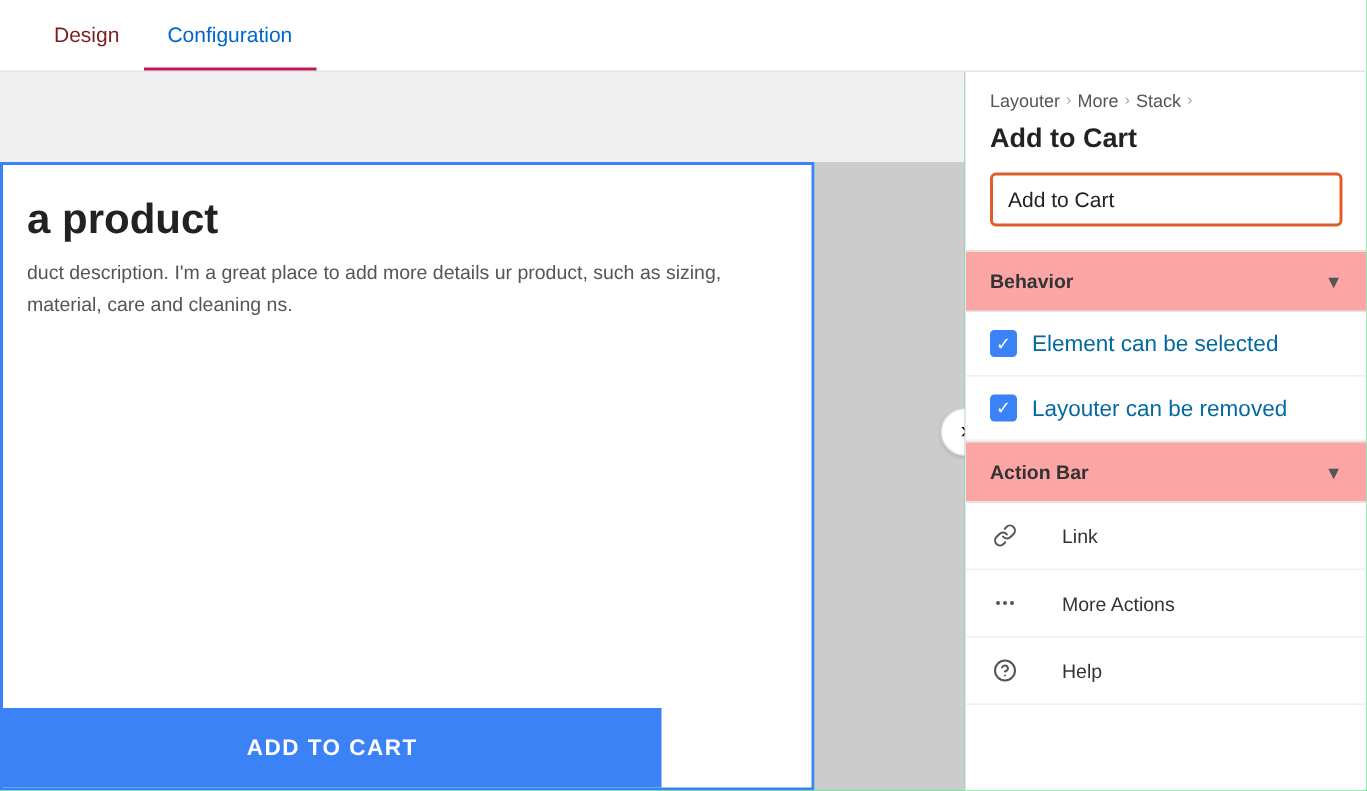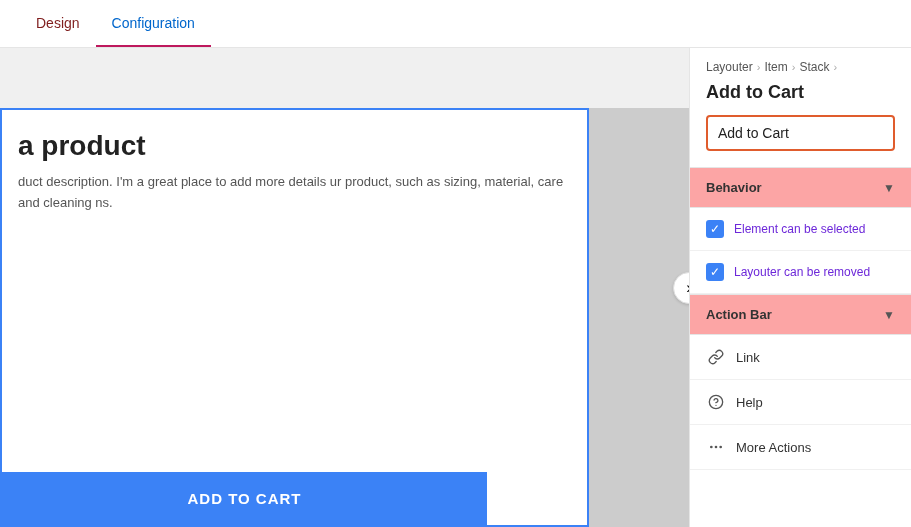--- a/index.html
+++ b/index.html
@@ -122,21 +122,21 @@
       position: absolute;
       top: 60px;
       right: 0;
       width: 100px;
       bottom: 0;
       background: #ccc;
     }
 
     
     .config-panel {
-      width: 222px;
+      width: 268px;
       border-left: 1px solid #e5e5e5;
       background: #fff;
       display: flex;
       flex-direction: column;
       overflow-y: auto;
       flex-shrink: 0;
     }
 
     
     .breadcrumb {
@@ -219,30 +219,30 @@
       display: flex;
       align-items: center;
       justify-content: center;
       flex-shrink: 0;
     }
     .checkbox-check {
       color: #fff;
       font-size: 12px;
     }
     .checkbox-label {
-      font-size: 12px;
-      color: #6d28d9;
+      font-size: 15px;
+      color: #0369a1;
     }
 
     
     .action-item {
       display: flex;
       align-items: center;
       padding: 12px 16px;
-      gap: 10px;
+      gap: 28px;
       border-bottom: 1px solid #f0f0f0;
       cursor: pointer;
     }
     .action-icon {
       width: 20px;
       height: 20px;
       display: flex;
       align-items: center;
       justify-content: center;
       color: #555;
@@ -288,21 +288,21 @@
     <div class="collapse-btn">
       <span>›</span>
     </div>
   </div>
 
   <div class="config-panel">
 
     <div class="breadcrumb">
       <span class="breadcrumb-item">Layouter</span>
       <span class="breadcrumb-sep">›</span>
-      <span class="breadcrumb-item">Item</span>
+      <span class="breadcrumb-item">More</span>
       <span class="breadcrumb-sep">›</span>
       <span class="breadcrumb-item">Stack</span>
       <span class="breadcrumb-sep">›</span>
     </div>
 
     <div class="panel-title">Add to Cart</div>
 
     <input class="element-name-input" type="text" value="Add to Cart" style="">
 
     <div class="section-header">
@@ -330,38 +330,38 @@
     </div>
 
     <div class="action-item">
       <div class="action-icon">
         <svg width="16" height="16" viewBox="0 0 24 24" fill="none" stroke="#555" stroke-width="2" stroke-linecap="round" stroke-linejoin="round">
           <path d="M10 13a5 5 0 0 0 7.54.54l3-3a5 5 0 0 0-7.07-7.07l-1.72 1.71"></path>
           <path d="M14 11a5 5 0 0 0-7.54-.54l-3 3a5 5 0 0 0 7.07 7.07l1.71-1.71"></path>
         </svg>
       </div>
       <span class="action-label">Link</span>
+    </div>
+
+    <div class="action-item">
+      <div class="action-icon">
+        <svg width="16" height="16" viewBox="0 0 24 24" fill="#555">
+          <circle cx="5" cy="12" r="2"></circle>
+          <circle cx="12" cy="12" r="2"></circle>
+          <circle cx="19" cy="12" r="2"></circle>
+        </svg>
+      </div>
+      <span class="action-label">More Actions</span>
     </div>
 
     <div class="action-item">
       <div class="action-icon">
         <svg width="16" height="16" viewBox="0 0 24 24" fill="none" stroke="#555" stroke-width="2" stroke-linecap="round" stroke-linejoin="round">
           <circle cx="12" cy="12" r="10"></circle>
           <path d="M9.09 9a3 3 0 0 1 5.83 1c0 2-3 3-3 3"></path>
           <line x1="12" y1="17" x2="12.01" y2="17"></line>
         </svg>
       </div>
       <span class="action-label">Help</span>
     </div>
 
-    <div class="action-item">
-      <div class="action-icon">
-        <svg width="16" height="16" viewBox="0 0 24 24" fill="#555">
-          <circle cx="5" cy="12" r="2"></circle>
-          <circle cx="12" cy="12" r="2"></circle>
-          <circle cx="19" cy="12" r="2"></circle>
-        </svg>
-      </div>
-      <span class="action-label">More Actions</span>
-    </div>
-
   </div>
 </div>
 
 </body></html>

